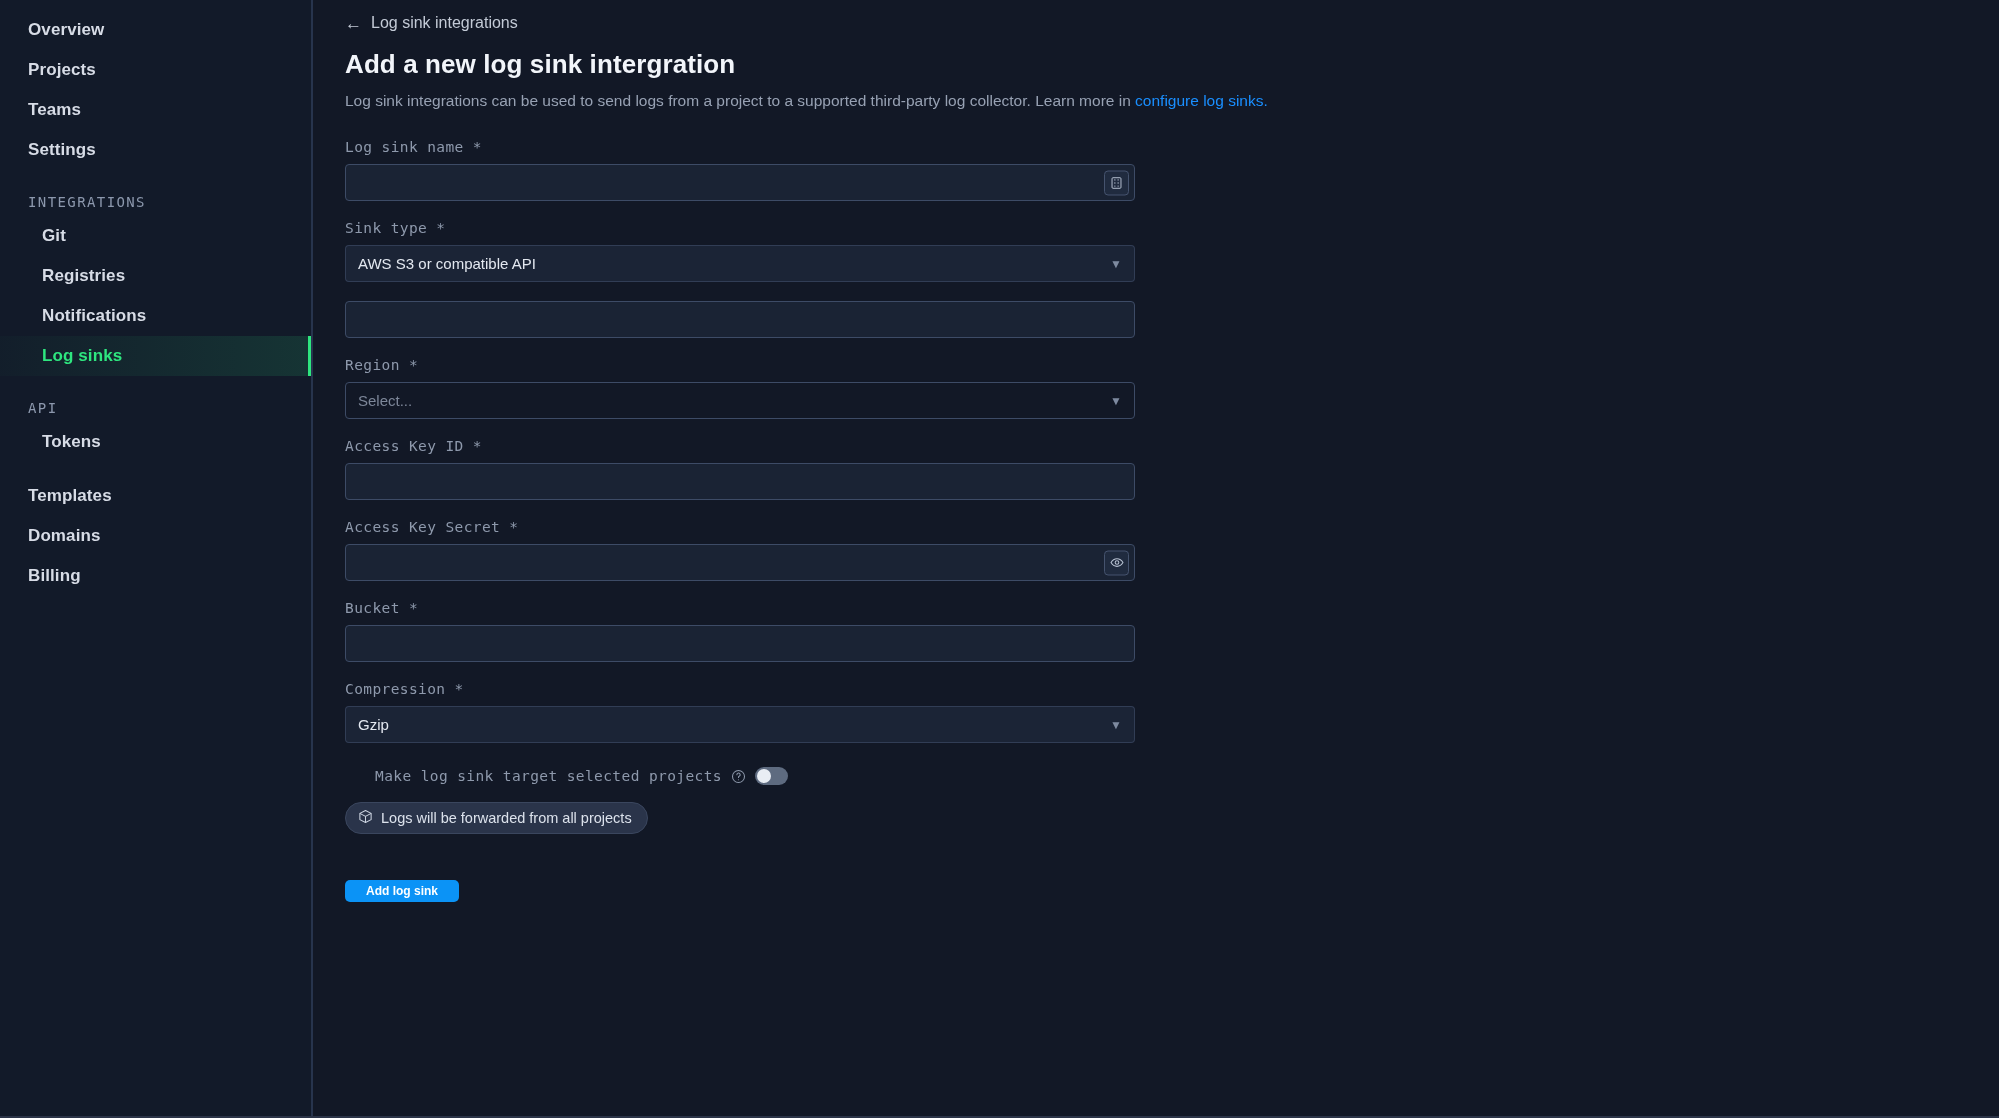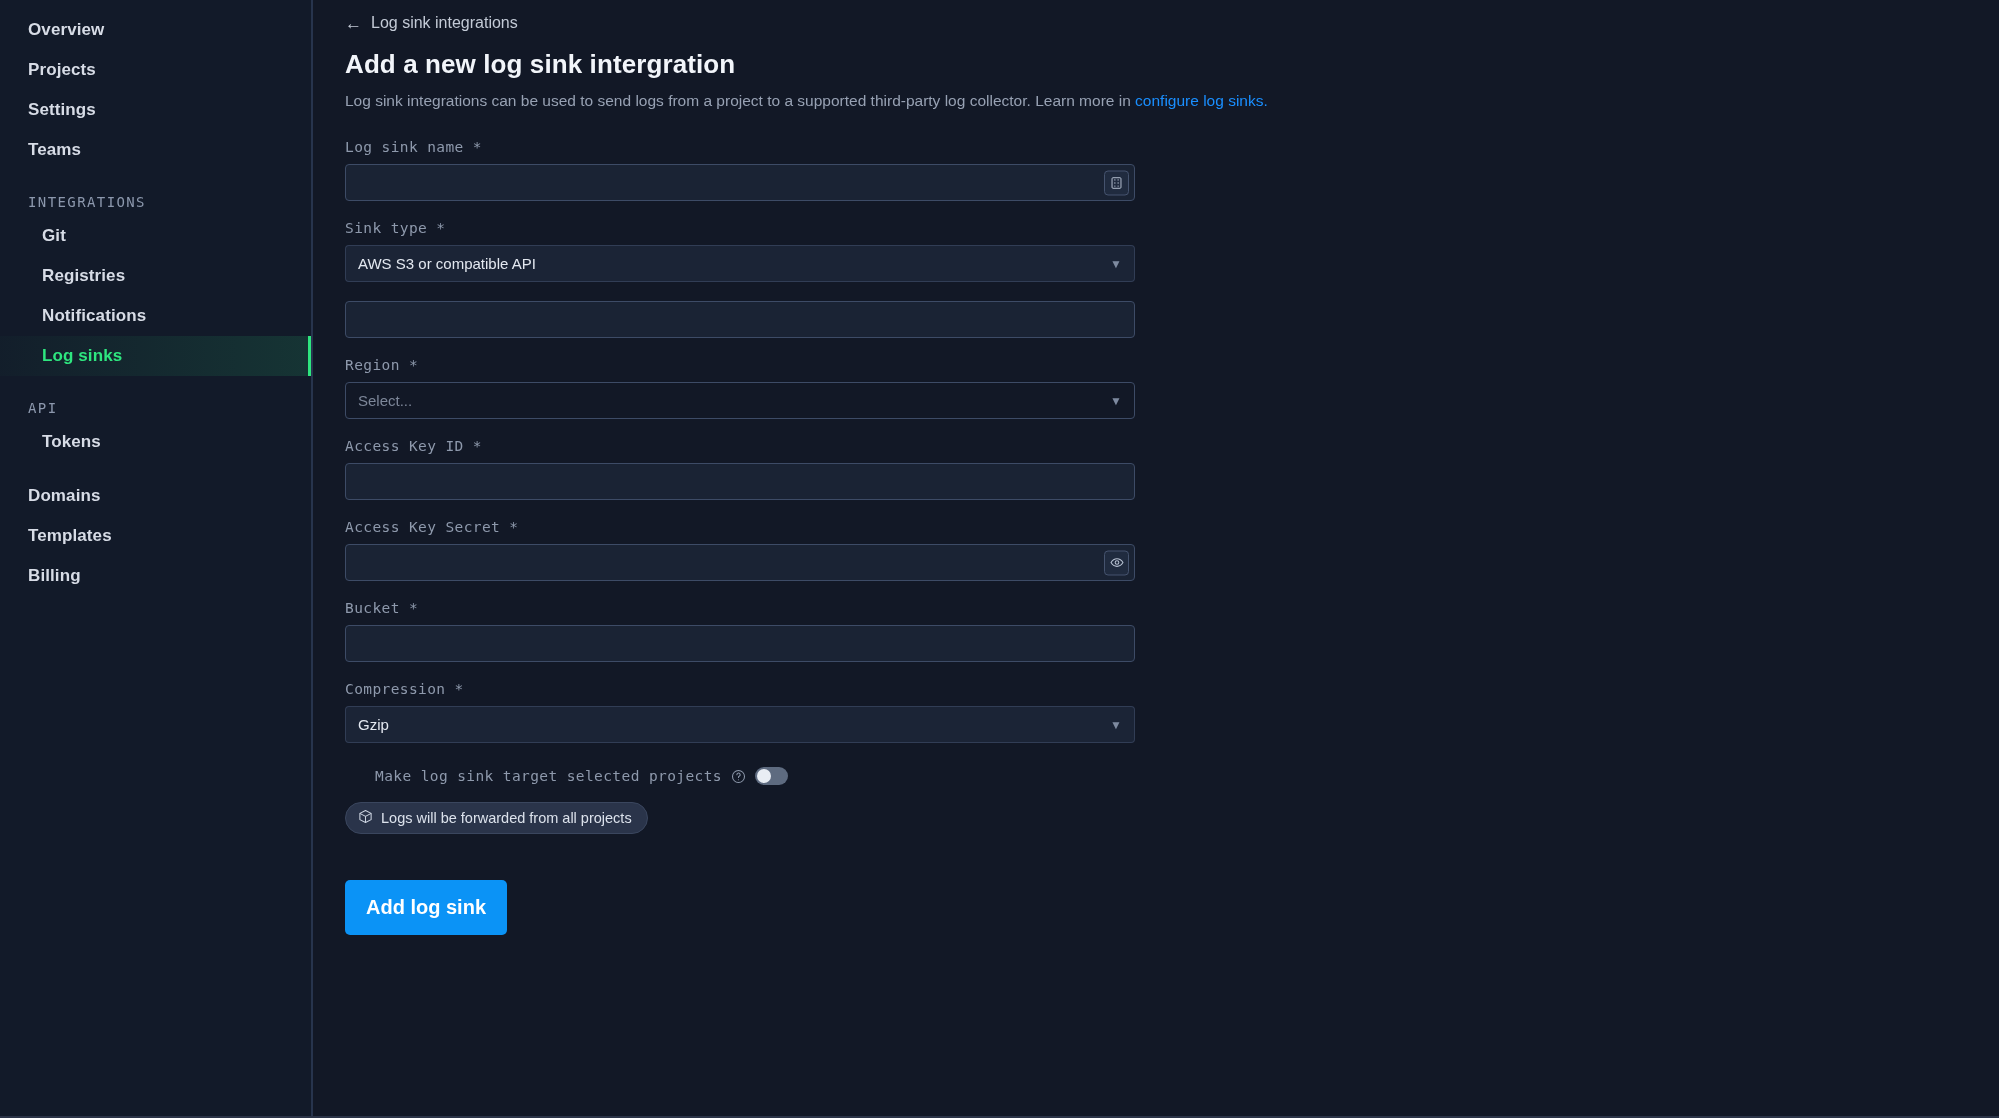--- a/index.html
+++ b/index.html
@@ -236,46 +236,46 @@
     width: max-content;
     cursor: default;
   }
 
   .submit-btn {
     margin-top: 46px;
     background: #0b93f6;
     color: #ffffff;
     border: none;
     border-radius: 5px;
-    font-size: 20px;
+    font-size: 12px;
     font-weight: 700;
     font-family: "Liberation Sans", sans-serif;
-    padding: 16px 21px;
+    padding: 4px 21px;
     cursor: pointer;
     display: block;
   }
 </style>
 </head>
 <body>
 
 <div class="app">
 
   <nav class="sidebar">
 
     <div class="nav-item">
       <span>Overview</span>
     </div>
     <div class="nav-item">
       <span>Projects</span>
     </div>
     <div class="nav-item">
+      <span>Teams</span>
+    </div>
+    <div class="nav-item">
       <span>Settings</span>
-    </div>
-    <div class="nav-item">
-      <span>Teams</span>
     </div>
 
     <div class="nav-gap"></div>
 
     <div class="nav-section">INTEGRATIONS</div>
 
     <div class="nav-item sub">
       <span>Git</span>
     </div>
     <div class="nav-item sub">
@@ -292,24 +292,24 @@
 
     <div class="nav-section">API</div>
 
     <div class="nav-item sub">
       <span>Tokens</span>
     </div>
 
     <div class="nav-gap"></div>
 
     <div class="nav-item">
+      <span>Templates</span>
+    </div>
+    <div class="nav-item">
       <span>Domains</span>
-    </div>
-    <div class="nav-item">
-      <span>Templates</span>
     </div>
     <div class="nav-item">
       <span>Billing</span>
     </div>
   </nav>
 
   <main class="main">
 
     <div class="breadcrumb">
       <span class="arrow">←</span>

